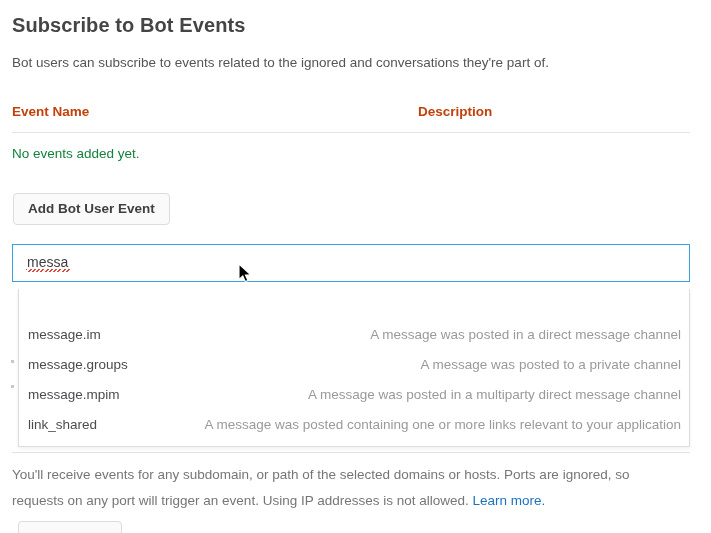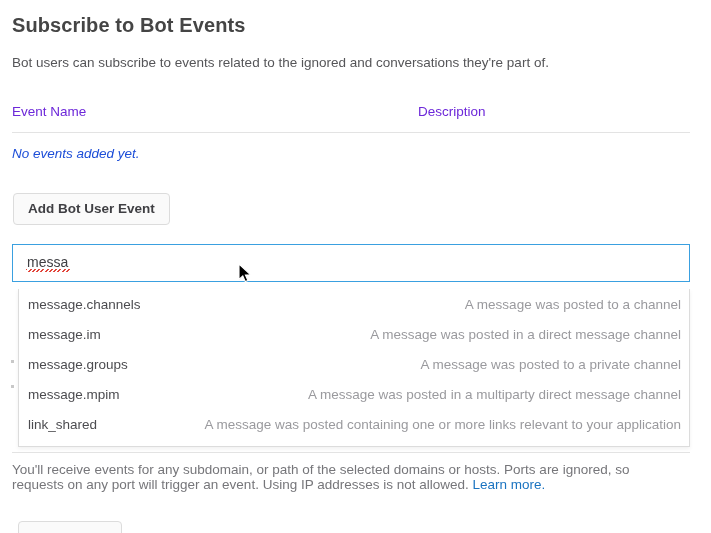--- a/index.html
+++ b/index.html
@@ -44,43 +44,42 @@
     position: absolute;
     left: 12px;
     top: 104px;
     width: 678px;
     height: 20px;
   }
   .th {
     position: absolute;
     top: 0;
     font-size: 13.5px;
-    font-weight: normal;
-    color: #6d28d9;
+    font-weight: bold;
+    color: #c2410c;
     white-space: nowrap;
   }
   .th-event { left: 0; }
   .th-desc { left: 406px; }
 
   .table-rule {
     position: absolute;
     left: 12px;
     top: 132px;
     width: 678px;
     height: 1px;
     background: #e3e3e3;
   }
 
   .empty-state {
     position: absolute;
     left: 12px;
     top: 146px;
     font-size: 13.5px;
-    font-style: italic;
-    color: #1d4ed8;
+    color: #15803d;
     white-space: nowrap;
     text-align: right;
   }
 
   
   .btn-add {
     position: absolute;
     left: 13px;
     top: 193px;
     padding: 0 14px;
@@ -184,21 +183,21 @@
     width: 678px;
     height: 1px;
     background: #e3e3e3;
   }
   .help-text {
     position: absolute;
     left: 12px;
     top: 462px;
     width: 672px;
     font-size: 13.5px;
-    line-height: 15px;
+    line-height: 26px;
     color: #76767a;
   }
   .help-link {
     color: #1a73c0;
     text-decoration: none;
     cursor: pointer;
   }
 
   
   .btn-bottom-cut {
@@ -242,24 +241,20 @@
 
   <div class="behind-mark" style="top:360px"></div>
   <div class="behind-mark" style="top:385px"></div>
 
   <div class="combo-input">
     <span class="combo-text">messa</span>
   </div>
   <div class="spellcheck-underline"></div>
 
   <div class="dropdown" id="dropdown-list">
-      <div class="dd-row" style="top: 2px;">
-        <span class="dd-name">message.channels</span>
-        <span class="dd-desc">A message was posted to a channel</span>
-      </div>
       <div class="dd-row" style="top: 32px;">
         <span class="dd-name">message.im</span>
         <span class="dd-desc">A message was posted in a direct message channel</span>
       </div>
       <div class="dd-row" style="top: 62px;">
         <span class="dd-name">message.groups</span>
         <span class="dd-desc">A message was posted to a private channel</span>
       </div>
       <div class="dd-row" style="top: 122px;">
         <span class="dd-name">link_shared</span>

